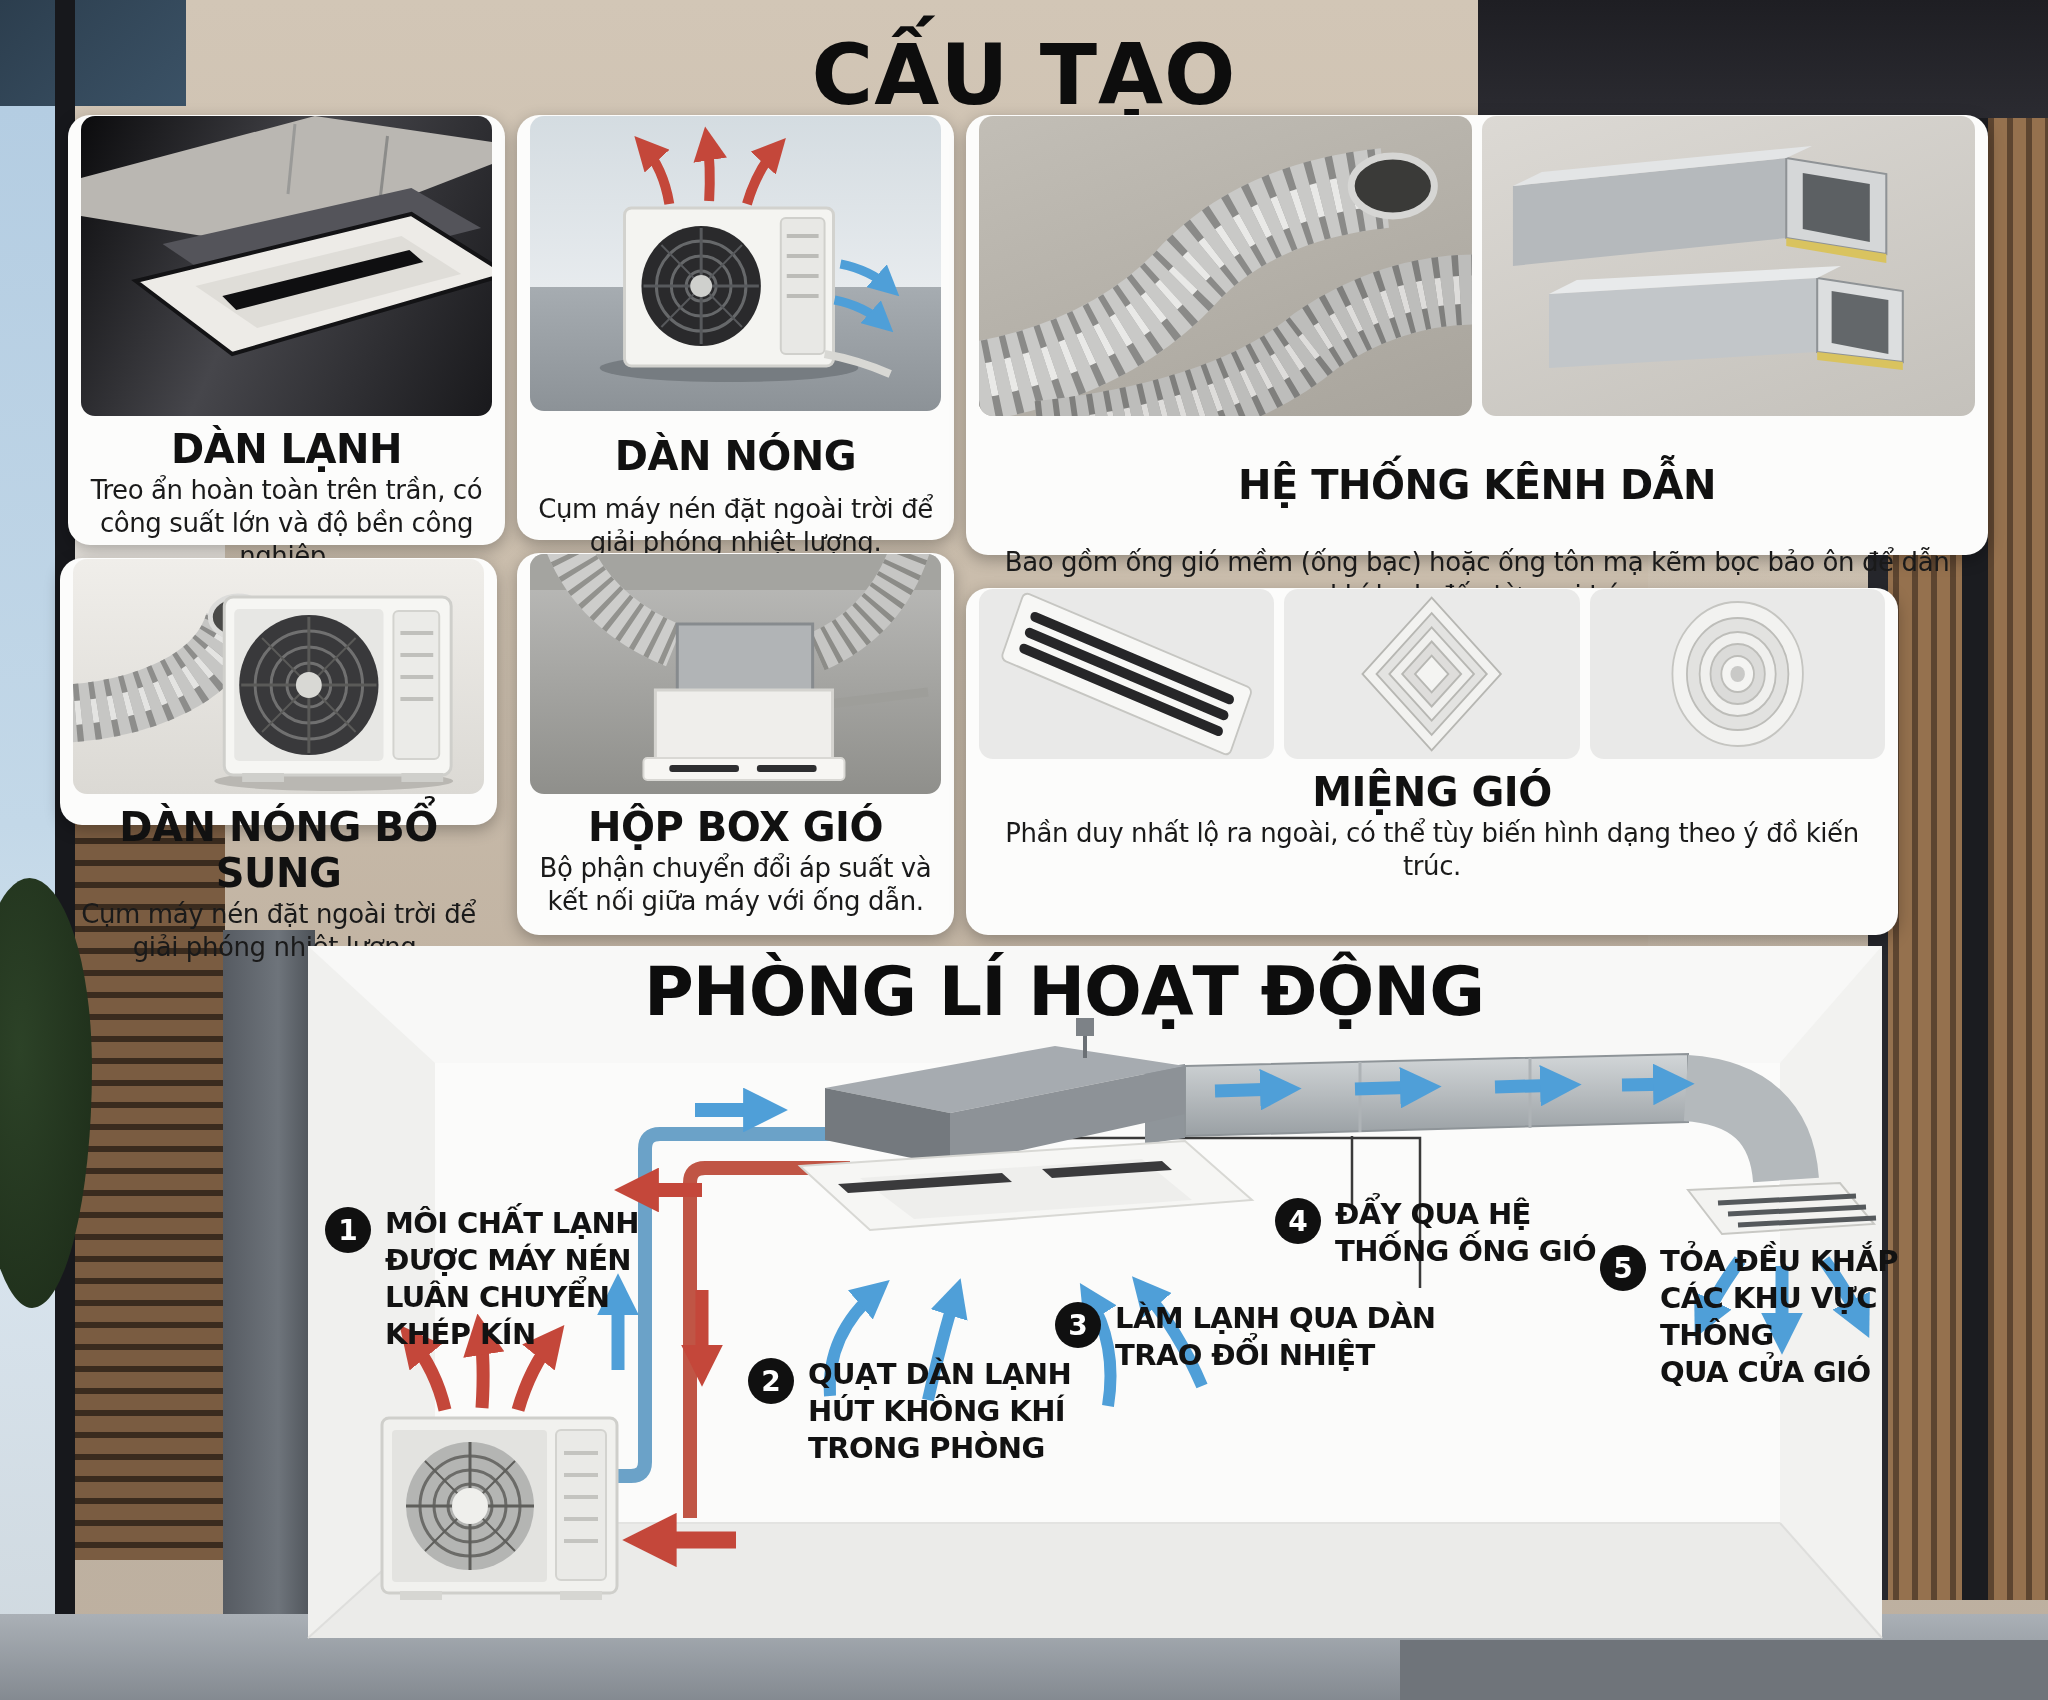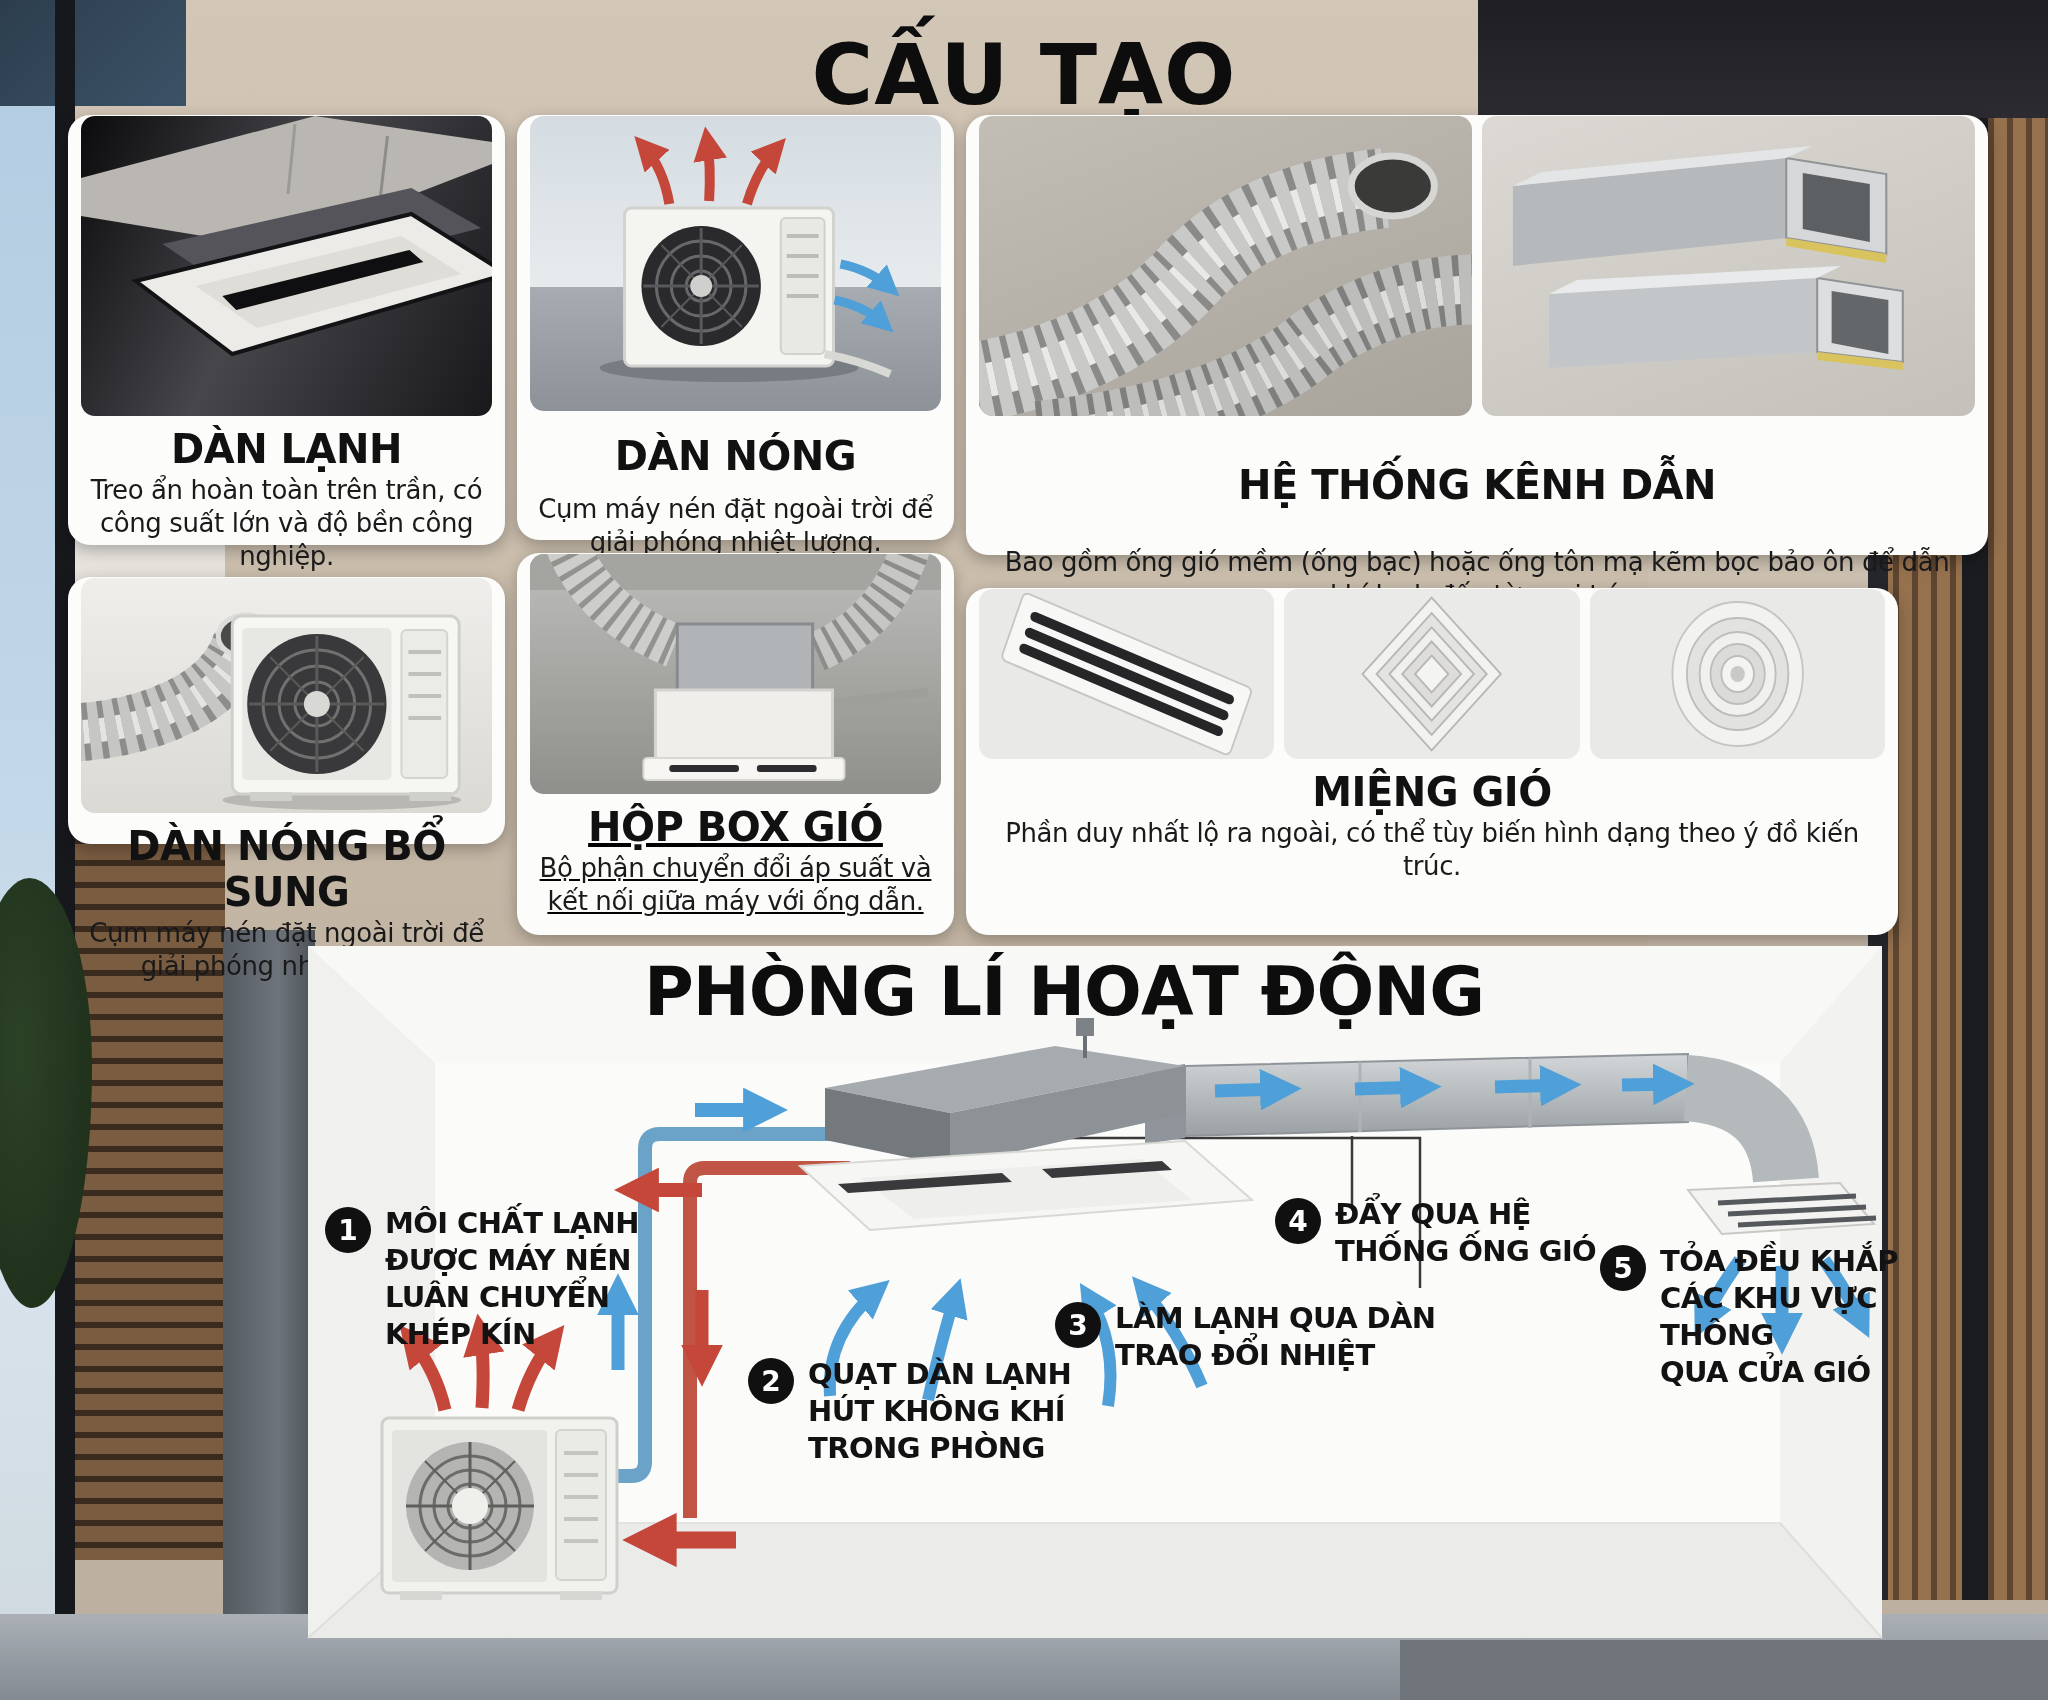--- a/index.html
+++ b/index.html
@@ -138,21 +138,21 @@
           <polygon points="339,175 394,184 394,238 339,227" fill="#63676a"></polygon>
           <polygon points="325,236 408,246 408,254 325,244" fill="#d9c35f"></polygon>
           <polygon points="65,178 325,162 348,150 92,164" fill="#e8eaeb"></polygon>
         </svg>
       </div>
     </div>
     <div class="card-title">HỆ THỐNG KÊNH DẪN</div>
     <div class="card-desc" style="max-width:960px;">Bao gồm ống gió mềm (ống bạc) hoặc ống tôn mạ kẽm bọc bảo ôn để dẫn khí lạnh đến từng vị trí.</div>
   </div>
 
-  <div class="abs card" style="left:68px;top:558px;width:437px;height:267px;margin-top:19px;">
+  <div class="abs card" style="left:60px;top:558px;width:437px;height:267px;">
     <div class="card-img" style="height:235px;background:linear-gradient(180deg,#f0eeea,#dbd9d4);">
       <svg width="100%" height="100%" viewBox="0 0 413 235" preserveAspectRatio="none">
         <path d="M-15,155 Q60,152 112,122 Q152,98 162,62" fill="none" stroke="#c6c6c4" stroke-width="58"></path>
         <path d="M-15,155 Q60,152 112,122 Q152,98 162,62" fill="none" stroke="#8d8d8b" stroke-width="58" stroke-dasharray="6 11"></path>
         <path d="M-15,155 Q60,152 112,122 Q152,98 162,62" fill="none" stroke="#e4e4e2" stroke-width="24" stroke-dasharray="6 11"></path>
         <ellipse cx="166" cy="58" rx="28" ry="21" fill="#4a4a48" stroke="#dcdcda" stroke-width="5"></ellipse>
         <ellipse cx="262" cy="222" rx="120" ry="10" fill="#b9b7b2"></ellipse>
         <rect x="152" y="38" width="228" height="178" rx="9" fill="#f6f6f3" stroke="#cfcfcb" stroke-width="3"></rect>
         <rect x="162" y="50" width="150" height="152" rx="5" fill="#e7e7e4"></rect>
         <circle cx="237" cy="126" r="70" fill="#39393b"></circle>
@@ -170,21 +170,21 @@
         <line x1="329" y1="118" x2="362" y2="118" stroke="#c0c0bc" stroke-width="4"></line>
         <line x1="329" y1="140" x2="362" y2="140" stroke="#c0c0bc" stroke-width="4"></line>
         <rect x="170" y="214" width="42" height="9" fill="#cfcfcb"></rect>
         <rect x="330" y="214" width="42" height="9" fill="#cfcfcb"></rect>
       </svg>
     </div>
     <div class="card-title">DÀN NÓNG BỔ SUNG</div>
     <div class="card-desc">Cụm máy nén đặt ngoài trời để giải phóng nhiệt lượng.</div>
   </div>
 
-  <div class="abs card" style="left:517px;top:553px;width:437px;height:382px;text-decoration:underline;">
+  <div class="abs card" style="left:517px;top:553px;width:437px;height:382px;">
     <div class="card-img" style="height:240px;background:linear-gradient(180deg,#bdbdbb,#8f8f8b);">
       <svg width="100%" height="100%" viewBox="0 0 413 240" preserveAspectRatio="none">
         <rect x="0" y="0" width="413" height="36" fill="#a4a4a0"></rect>
         <path d="M35,-15 Q62,58 145,92" fill="none" stroke="#cdcdcb" stroke-width="44"></path>
         <path d="M35,-15 Q62,58 145,92" fill="none" stroke="#92928e" stroke-width="44" stroke-dasharray="5 10"></path>
         <path d="M385,-15 Q362,66 288,98" fill="none" stroke="#c6c6c4" stroke-width="40"></path>
         <path d="M385,-15 Q362,66 288,98" fill="none" stroke="#8c8c88" stroke-width="40" stroke-dasharray="5 10"></path>
         <line x1="300" y1="150" x2="400" y2="138" stroke="#9e9e9a" stroke-width="9"></line>
         <rect x="148" y="70" width="136" height="72" fill="#b1b4b6" stroke="#878b8e" stroke-width="3"></rect>
         <rect x="126" y="136" width="178" height="76" fill="#efeeeb" stroke="#d4d3cf" stroke-width="3"></rect>

